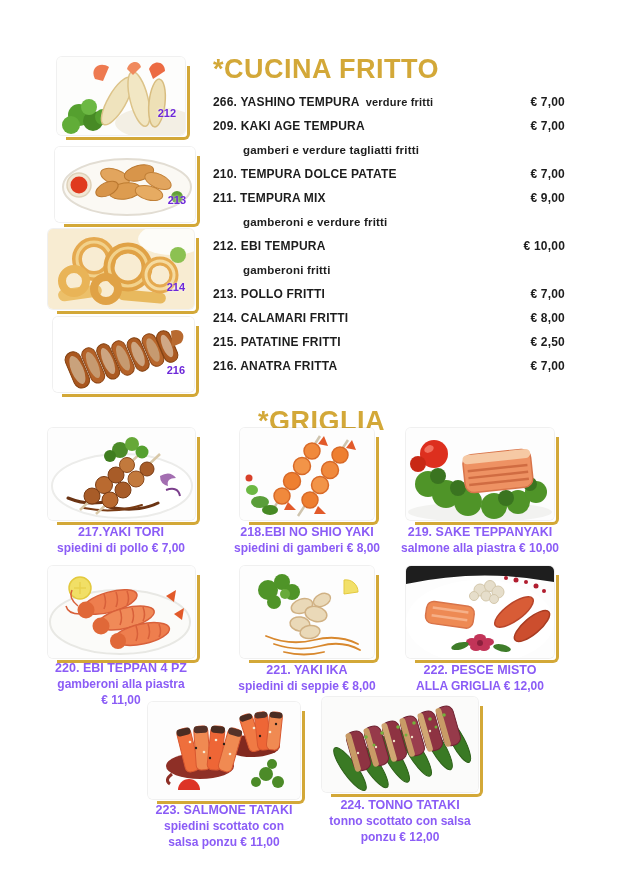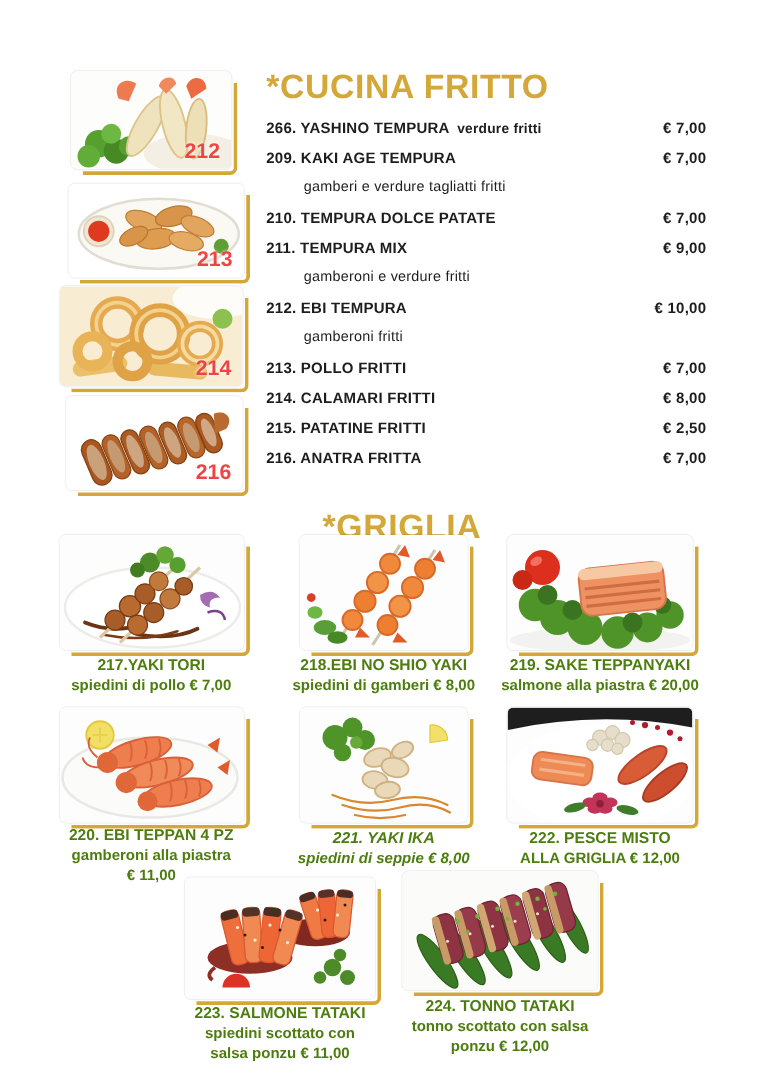--- a/index.html
+++ b/index.html
@@ -36,46 +36,46 @@
     content:"";
     position:absolute;
     top:9px;left:9px;right:-5px;bottom:-5px;
     border-right:3px solid var(--gold);
     border-bottom:3px solid var(--gold);
     border-radius:0 0 6px 0;
     pointer-events:none;
   }
   .photo svg{display:block;width:100%;height:100%;}
   .pnum{
-    position:absolute;right:9px;bottom:4px;
-    font-weight:700;font-size:17px;color:#ef4444;
+    position:absolute;right:9px;bottom:16px;
+    font-weight:700;font-size:11px;color:#6d28d9;
     text-shadow:0 0 3px #fff;
   }
   
   .mlist{
     position:absolute;left:213px;top:90px;width:352px;
     color:var(--ink);
   }
   .mrow{
     display:flex;align-items:baseline;
     height:24px;line-height:24px;
     font-size:12px;font-weight:700;letter-spacing:.2px;
     white-space:nowrap;
   }
   .mrow .note{font-size:11px;margin-left:6px;}
   .mrow .note:empty{display:none;}
   .mrow .price{margin-left:auto;font-size:12px;}
   .mdesc{
     height:24px;line-height:24px;padding-left:30px;
-    font-size:11.5px;font-weight:400;letter-spacing:.2px;
+    font-size:11.5px;font-weight:700;letter-spacing:.2px;
   }
   
   .cap{
     position:absolute;width:200px;
-    text-align:center;color:#4d7c0f;font-weight:700;
+    text-align:center;color:#8b5cf6;font-weight:700;
     line-height:16px;
   }
   .cap .l1{font-size:12.5px;}
   .cap .l2,.cap .l3{font-size:12px;}
   .cap span{display:block;}
   .cap span:empty{display:none;}
 </style>
 </head>
 <body>
 
@@ -321,21 +321,21 @@
   <div class="cap" style="left:21px;top:524px;">
     <span class="l1">217.YAKI TORI</span>
     <span class="l2">spiedini di pollo € 7,00</span>
   </div>
   <div class="cap" style="left:207px;top:524px;">
     <span class="l1">218.EBI NO SHIO YAKI</span>
     <span class="l2">spiedini di gamberi € 8,00</span>
   </div>
   <div class="cap" style="left:380px;top:524px;">
     <span class="l1">219. SAKE TEPPANYAKI</span>
-    <span class="l2">salmone alla piastra € 20,00</span>
+    <span class="l2">salmone alla piastra € 10,00</span>
   </div>
 
   <figure class="photo" style="left:48px;top:566px;width:147px;height:92px;margin:0;">
     <div class="img">
       <svg viewBox="0 0 147 92">
         <rect width="147" height="92" fill="#fdfdfd"></rect>
         <ellipse cx="72" cy="56" rx="70" ry="32" fill="#fbfbf9" stroke="#e8e8e4" stroke-width="2"></ellipse>
         <circle cx="32" cy="22" r="11" fill="#f1df66" stroke="#e3c93e" stroke-width="1.5"></circle>
         <path d="M26 22 h12 M32 16 v12" stroke="#e9d24e" stroke-width="1.5"></path>
         <g>
@@ -440,21 +440,21 @@
         <ellipse cx="96" cy="82" rx="9" ry="3.5" fill="#3f7d2a" transform="rotate(12 96 82)"></ellipse>
       </svg>
     </div>
   </figure>
 
   <div class="cap" style="left:21px;top:660px;">
     <span class="l1">220. EBI TEPPAN 4 PZ</span>
     <span class="l2">gamberoni alla piastra</span>
     <span class="l3">€ 11,00</span>
   </div>
-  <div class="cap" style="left:207px;top:662px;font-style:italic;">
+  <div class="cap" style="left:207px;top:662px;">
     <span class="l1">221. YAKI IKA</span>
     <span class="l2">spiedini di seppie € 8,00</span>
   </div>
   <div class="cap" style="left:380px;top:662px;">
     <span class="l1">222. PESCE MISTO</span>
     <span class="l2">ALLA GRIGLIA € 12,00</span>
   </div>
 
   <figure class="photo" style="left:148px;top:702px;width:152px;height:97px;margin:0;">
     <div class="img">

